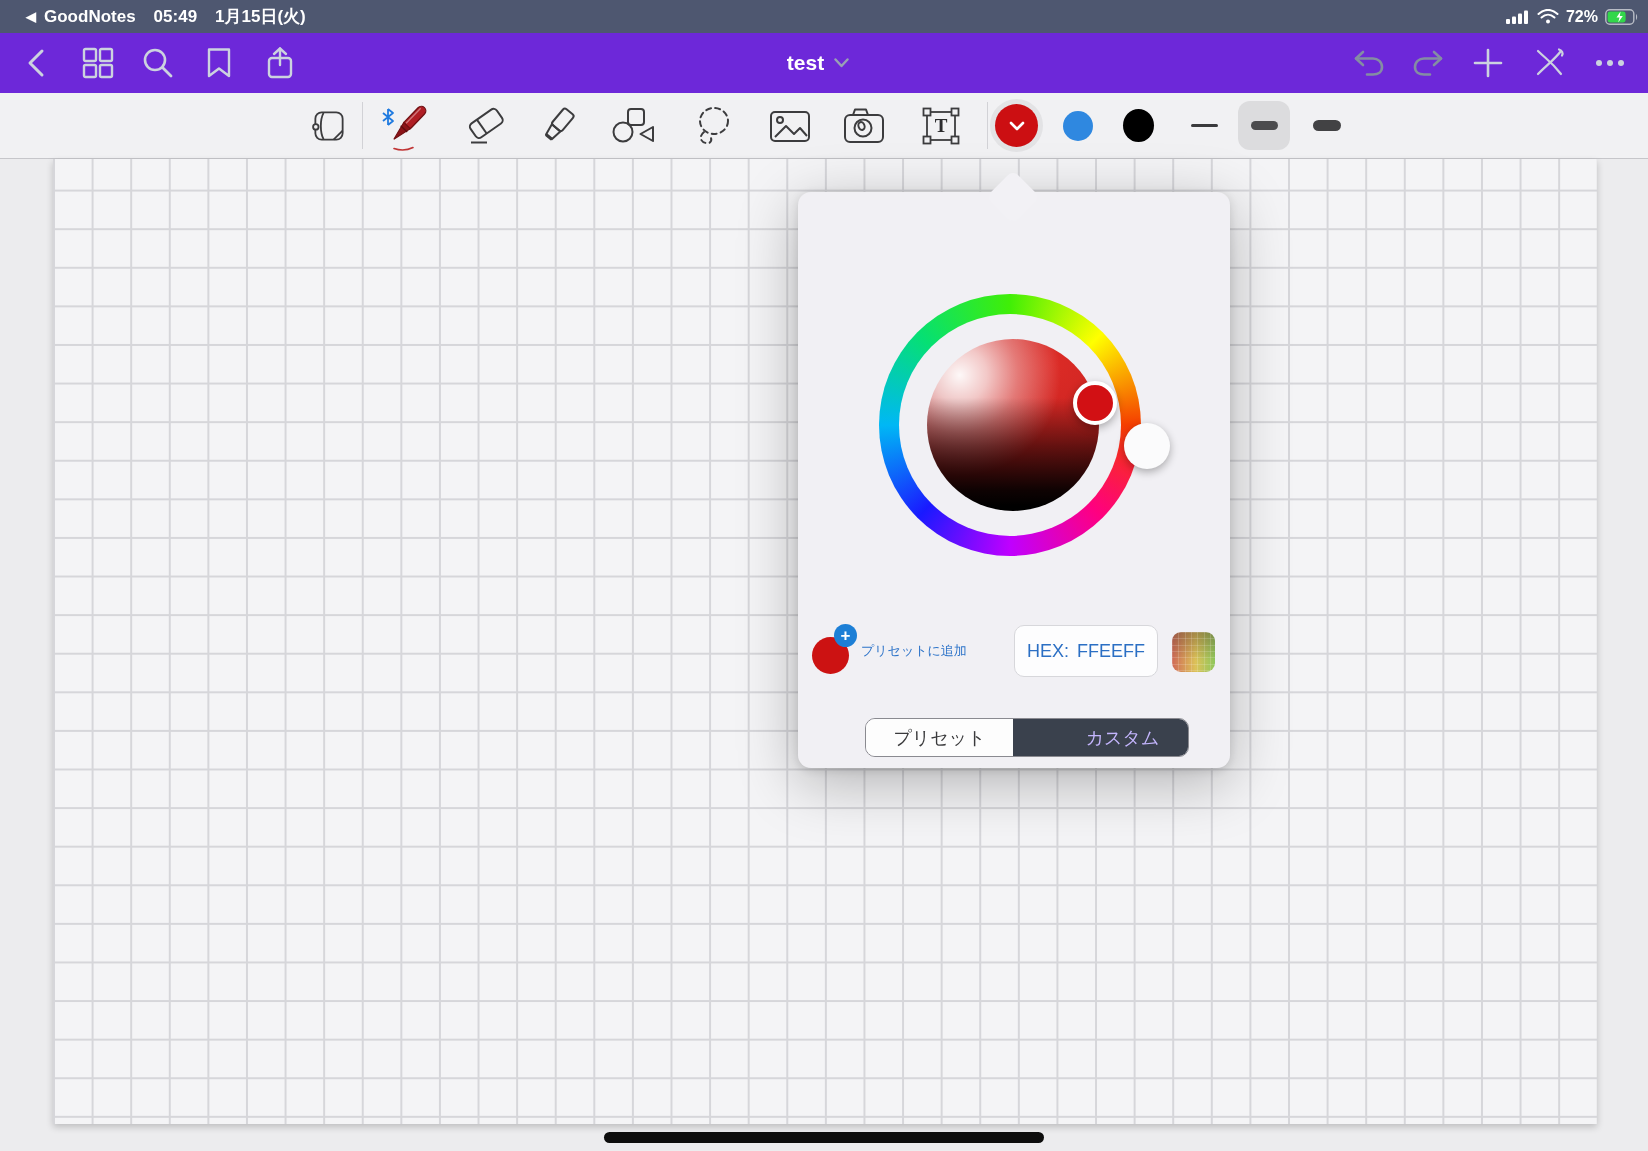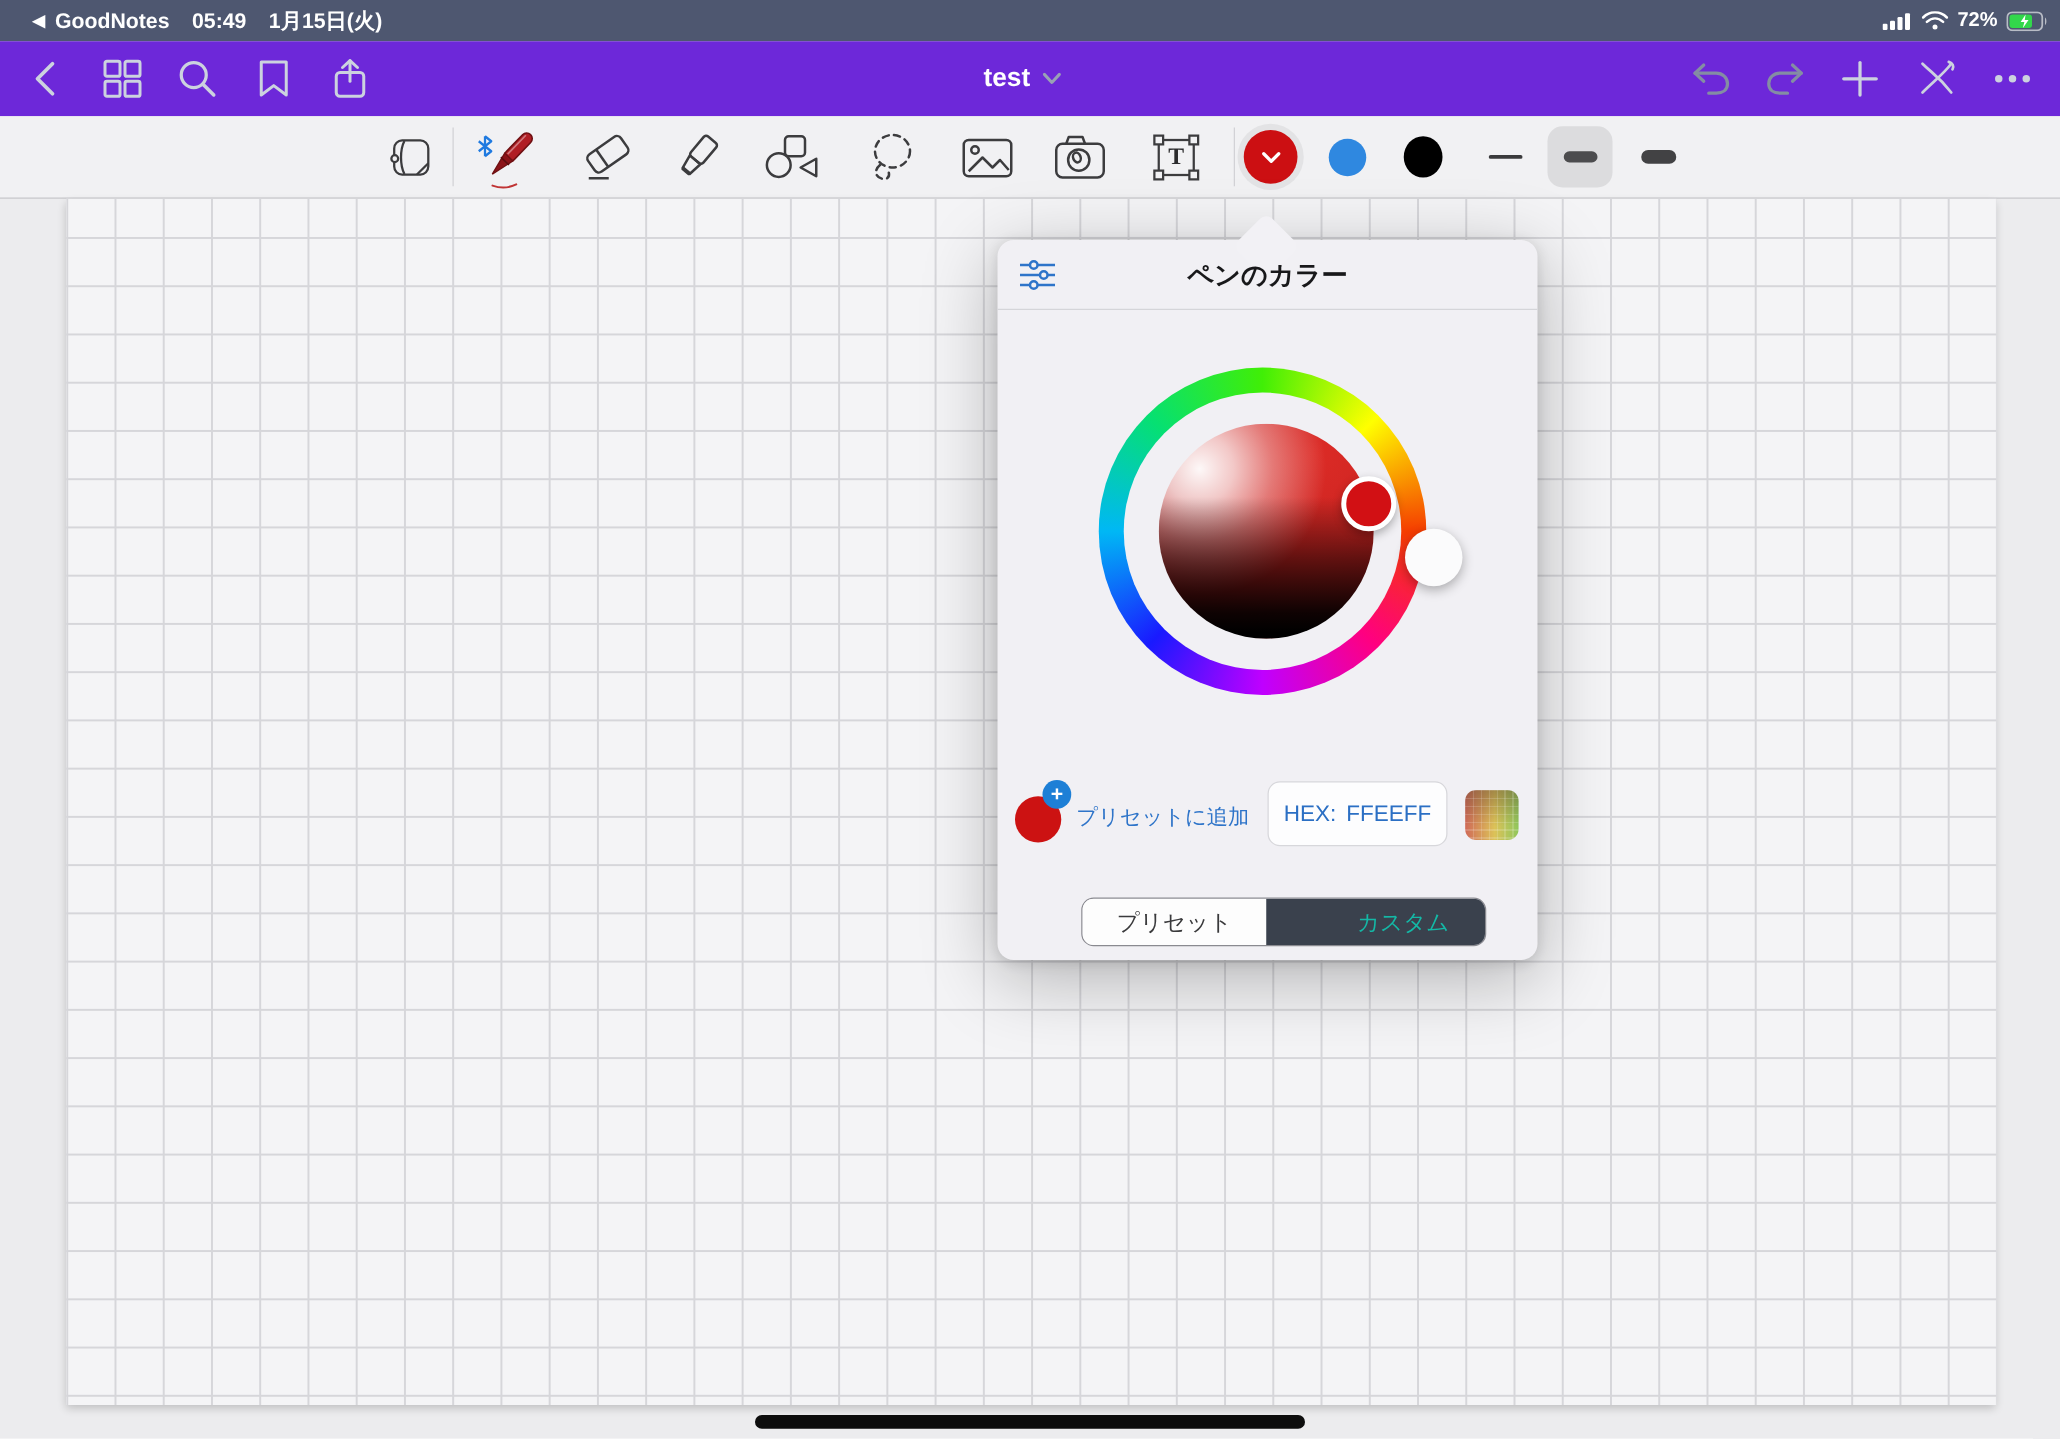--- a/index.html
+++ b/index.html
@@ -33,31 +33,31 @@
   .ring-hole{position:absolute;left:20px;top:20px;width:222px;height:222px;border-radius:50%;background:#f1f0f4;}
   .disc{position:absolute;left:48px;top:45px;width:172px;height:172px;border-radius:50%;
     background:
       linear-gradient(to bottom,rgba(0,0,0,0) 34%,rgba(0,0,0,0.5) 62%,rgba(0,0,0,0.92) 88%,#000 97%),
       radial-gradient(circle at 19% 21%,rgba(255,255,255,0.97) 0%,rgba(255,255,255,0.75) 14%,rgba(255,255,255,0.38) 30%,rgba(255,255,255,0) 52%),
       radial-gradient(circle at 72% 14%,#dc2b26 0%,#cc2421 40%,#b71e1d 68%,#a51917 100%);}
   .knob-red{position:absolute;left:194px;top:87px;width:44px;height:44px;border-radius:50%;background:#d21014;border:4px solid #fff;box-shadow:0 3px 8px rgba(0,0,0,0.3);}
   .knob-white{position:absolute;left:245px;top:129px;width:46px;height:46px;border-radius:50%;background:#fbfbfc;box-shadow:0 3px 9px rgba(0,0,0,0.3);}
   .preset-dot{position:absolute;left:14px;top:445px;width:37px;height:37px;border-radius:50%;background:#cc1212;}
   .plus-badge{position:absolute;left:36px;top:432px;width:23px;height:23px;border-radius:50%;background:#1d7fd6;color:#fff;font-size:17px;font-weight:700;display:flex;align-items:center;justify-content:center;line-height:1;}
-  .add-label{position:absolute;left:63px;top:450px;font-size:17px;color:#2e74c9;}
+  .add-label{position:absolute;left:63px;top:450px;font-size:13px;color:#2e74c9;}
   .hex-field{position:absolute;left:216px;top:433px;width:144px;height:52px;background:#fdfdfe;border:1.5px solid #d7d7db;border-radius:10px;display:flex;align-items:center;justify-content:center;gap:8px;color:#2b6fc4;font-size:18px;}
   .mini-palette{position:absolute;left:374px;top:440px;width:43px;height:40px;border-radius:9px;
     background:
       repeating-linear-gradient(to right,rgba(255,255,255,0.16) 0 1px,transparent 1px 6.3px),
       repeating-linear-gradient(to bottom,rgba(255,255,255,0.16) 0 1px,transparent 1px 6.3px),
       linear-gradient(to bottom,rgba(85,60,45,0.42),rgba(255,255,215,0) 72%),
       linear-gradient(to right,#d06a58,#dcc258 55%,#8fc75c);}
   .segmented{position:absolute;left:67px;top:526px;width:324px;height:39px;border:1.5px solid #8a8a90;border-radius:10px;display:flex;overflow:hidden;font-size:18px;}
   .seg-l{width:147px;height:100%;background:#fdfdfd;color:#3a3a3c;display:flex;align-items:center;justify-content:center;}
-  .seg-r{flex:1;background:#3a414d;color:#14b8a6;display:flex;align-items:center;justify-content:center;padding-left:44px;}
+  .seg-r{flex:1;background:#3a414d;color:#c4b5fd;display:flex;align-items:center;justify-content:center;padding-left:44px;}
   .ttool-letter{position:absolute;font-family:"Liberation Serif",serif;font-weight:700;font-size:19px;color:#2c2c2e;}
 </style>
 </head>
 <body>
 
 <div id="screen">
 
   <div class="statusbar">
     <div class="sb-left">
       <span class="sb-app">
@@ -299,36 +299,20 @@
     </div>
     <div class="tb-item" style="left:1312px;width:29px;">
       <div style="width:28px;height:11px;background:#424244;border-radius:6px;"></div>
     </div>
   </div>
 
   <div class="page"></div>
 
   <div class="popover">
     <div class="pop-arrow"></div>
-    <div class="pop-header">
-      <svg class="pop-sliders" width="30" height="30" viewBox="0 0 30 30">
-        <g stroke="#2e74c9" stroke-width="2" fill="none">
-          <line x1="1" y1="7" x2="9" y2="7"></line>
-            <line x1="15" y1="7" x2="29" y2="7"></line>
-            <circle cx="12" cy="7" r="3" fill="none"></circle>
-          <line x1="1" y1="15" x2="17" y2="15"></line>
-            <line x1="23" y1="15" x2="29" y2="15"></line>
-            <circle cx="20" cy="15" r="3"></circle>
-          <line x1="1" y1="23" x2="9" y2="23"></line>
-            <line x1="15" y1="23" x2="29" y2="23"></line>
-            <circle cx="12" cy="23" r="3"></circle>
-        </g>
-      </svg>
-      <div class="pop-title">ペンのカラー</div>
-    </div>
 
     <div class="wheel">
       <div class="ring"></div>
       <div class="ring-hole"></div>
       <div class="disc"></div>
       <div class="knob-red"></div>
       <div class="knob-white"></div>
     </div>
 
     <div class="preset-dot"></div>

